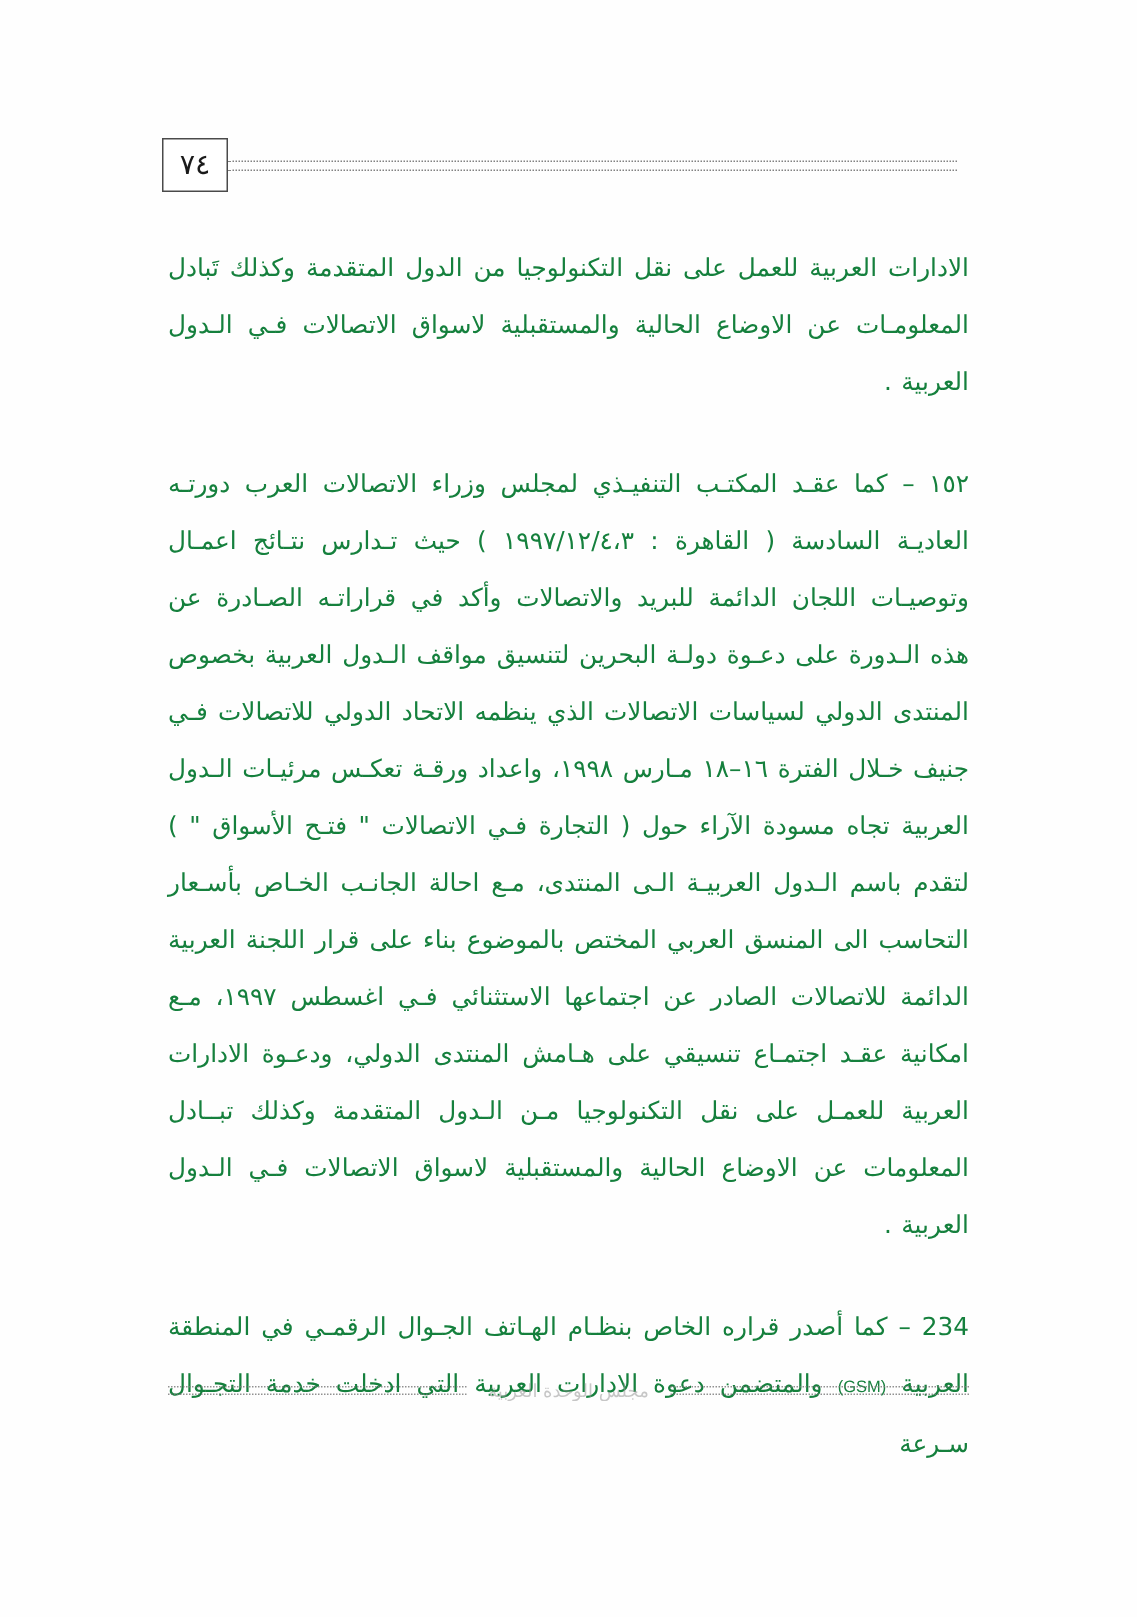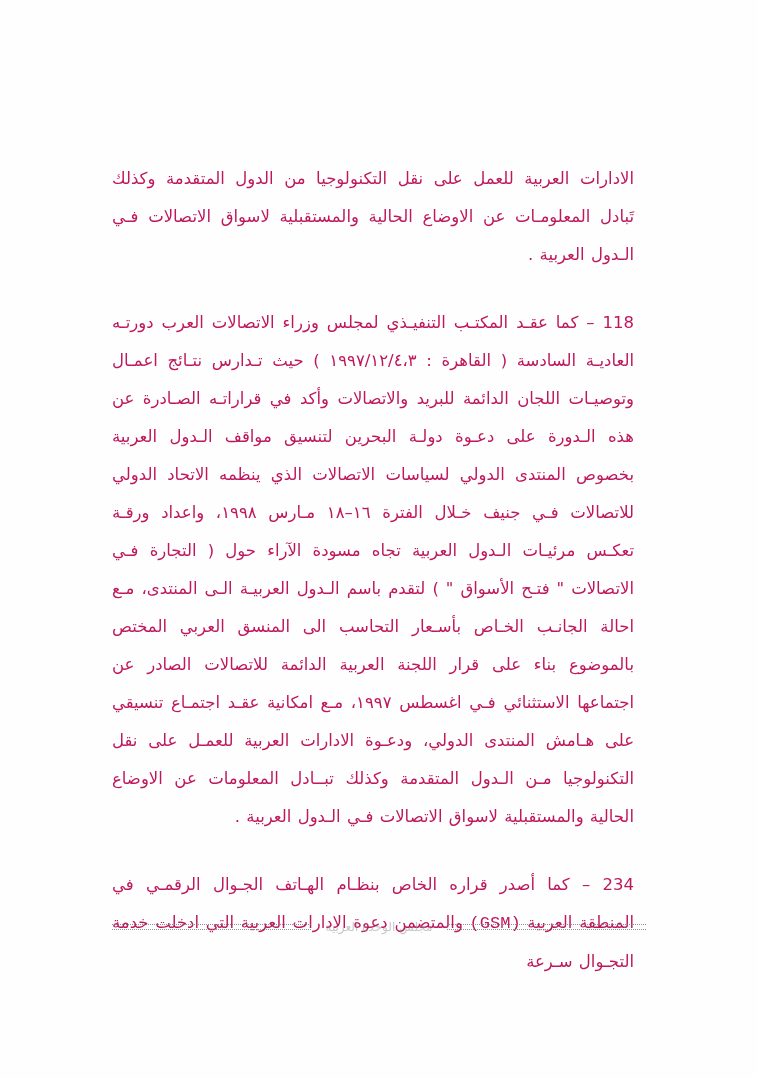--- a/index.html
+++ b/index.html
@@ -63,39 +63,39 @@
     top: 160px;
     right: 112px;
     left: 112px;
     direction: rtl;
     text-align: justify;
   }
 
   .para {
     font-size: 16.5px;
     line-height: 38px;
-    color: #be185d;
-    margin: 0 12px 16px 0;
+    color: #15803d;
+    margin: 0 0 16px 0;
     text-align: justify;
     text-justify: inter-word;
     letter-spacing: 0px;
     word-spacing: 1px;
   }
   .para .num {
     white-space: nowrap;
   }
   .para-gap {
     height: 14px;
   }
 
   .lat {
     direction: ltr;
     unicode-bidi: embed;
-    font-family: Liberation Mono, monospace;
-    font-size: 17px;
+    font-family: Liberation Sans, sans-serif;
+    font-size: 11px;
   }
 
   
   .footer {
     position: absolute;
     bottom: 140px;
     left: 112px;
     right: 112px;
     height: 22px;
     display: flex;
@@ -117,29 +117,33 @@
     white-space: nowrap;
     opacity: .55;
     letter-spacing: .5px;
   }
 </style>
 </head>
 <body>
 
 <div class="page">
 
+  <div class="header">
+    <div class="page-number-box">٧٤</div>
+    <div class="header-rule"></div>
+  </div>
 
   <div class="content">
 
     <p class="para">الادارات العربية للعمل على نقل التكنولوجيا من الدول  المتقدمة وكذلك تَبادل المعلومـات عن الاوضاع الحالية والمستقبلية لاسواق الاتصالات فـي الـدول العربية .</p>
 
     <div class="para-gap"></div>
 
     <p class="para">
-      <span class="num">118 –</span>
+      <span class="num">١٥٢ –</span>
       <span>كما عقـد المكتـب التنفيـذي لمجلس وزراء الاتصالات العرب دورتـه العاديـة السادسة ( القاهرة : ١٩٩٧/١٢/٤،٣ ) حيث تـدارس نتـائج اعمـال وتوصيـات اللجان الدائمة للبريد والاتصالات وأكد في قراراتـه الصـادرة عن هذه الـدورة على دعـوة دولـة البحرين لتنسيق مواقف الـدول العربية بخصوص المنتدى الدولي لسياسات الاتصالات الذي ينظمه الاتحاد الدولي للاتصالات فـي جنيف خـلال الفترة ١٦–١٨ مـارس ١٩٩٨، واعداد ورقـة تعكـس مرئيـات الـدول العربية تجاه مسودة الآراء حول ( التجارة فـي الاتصالات " فتـح الأسواق " ) لتقدم باسم الـدول العربيـة الـى المنتدى، مـع احالة الجانـب الخـاص بأسـعار التحاسب الى المنسق العربي المختص بالموضوع بناء على قرار اللجنة العربية الدائمة للاتصالات الصادر عن اجتماعها الاستثنائي فـي اغسطس ١٩٩٧، مـع امكانية عقـد اجتمـاع تنسيقي على هـامش المنتدى الدولي، ودعـوة الادارات العربية للعمـل على نقل التكنولوجيا مـن الـدول المتقدمة وكذلك تبــادل المعلومات عن الاوضاع الحالية  والمستقبلية لاسواق الاتصالات فـي الـدول العربية .</span>
     </p>
 
     <div class="para-gap"></div>
 
     <p class="para">
       <span class="num">234 –</span>
       <span>كما أصدر قراره الخاص بنظـام الهـاتف الجـوال الرقمـي في المنطقة العربية</span>
       <span class="lat">(GSM)</span>
       <span>والمتضمن دعوة الادارات العربية التي ادخلت خدمة التجـوال سـرعة</span>

